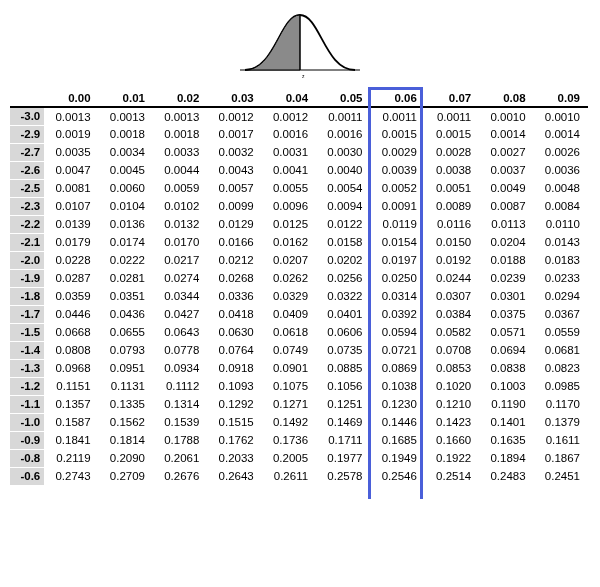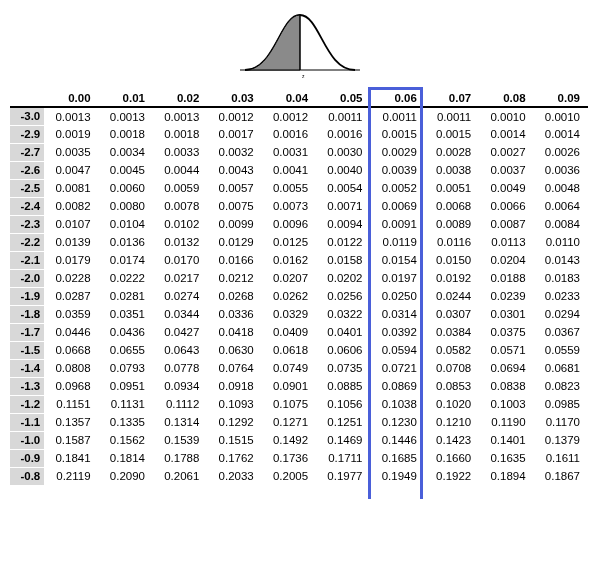--- a/index.html
+++ b/index.html
@@ -166,33 +166,20 @@
           <td>0.0059</td>
           <td>0.0057</td>
           <td>0.0055</td>
           <td>0.0054</td>
           <td>0.0052</td>
           <td>0.0051</td>
           <td>0.0049</td>
           <td>0.0048</td>
         </tr>
         <tr>
-          <th class="rowhdr">-2.4</th>
-          <td>0.0082</td>
-          <td>0.0080</td>
-          <td>0.0078</td>
-          <td>0.0075</td>
-          <td>0.0073</td>
-          <td>0.0071</td>
-          <td>0.0069</td>
-          <td>0.0068</td>
-          <td>0.0066</td>
-          <td>0.0064</td>
-        </tr>
-        <tr>
           <th class="rowhdr">-2.3</th>
           <td>0.0107</td>
           <td>0.0104</td>
           <td>0.0102</td>
           <td>0.0099</td>
           <td>0.0096</td>
           <td>0.0094</td>
           <td>0.0091</td>
           <td>0.0089</td>
           <td>0.0087</td>
@@ -373,20 +360,33 @@
           <td>0.2090</td>
           <td>0.2061</td>
           <td>0.2033</td>
           <td>0.2005</td>
           <td>0.1977</td>
           <td>0.1949</td>
           <td>0.1922</td>
           <td>0.1894</td>
           <td>0.1867</td>
         </tr>
+        <tr>
+          <th class="rowhdr">-0.6</th>
+          <td>0.2743</td>
+          <td>0.2709</td>
+          <td>0.2676</td>
+          <td>0.2643</td>
+          <td>0.2611</td>
+          <td>0.2578</td>
+          <td>0.2546</td>
+          <td>0.2514</td>
+          <td>0.2483</td>
+          <td>0.2451</td>
+        </tr>
       </tbody>
   </table>
   <div id="col-hl" class="hl" style="left: 358.484px; top: -2px; width: 54.375px; height: 452px;"></div>
   <div id="row-hl" class="hl" style="left: -2px; top: 430px; width: 416.859px; height: 20px;"></div>
 </div>
 
 
 
 
 </body></html>

